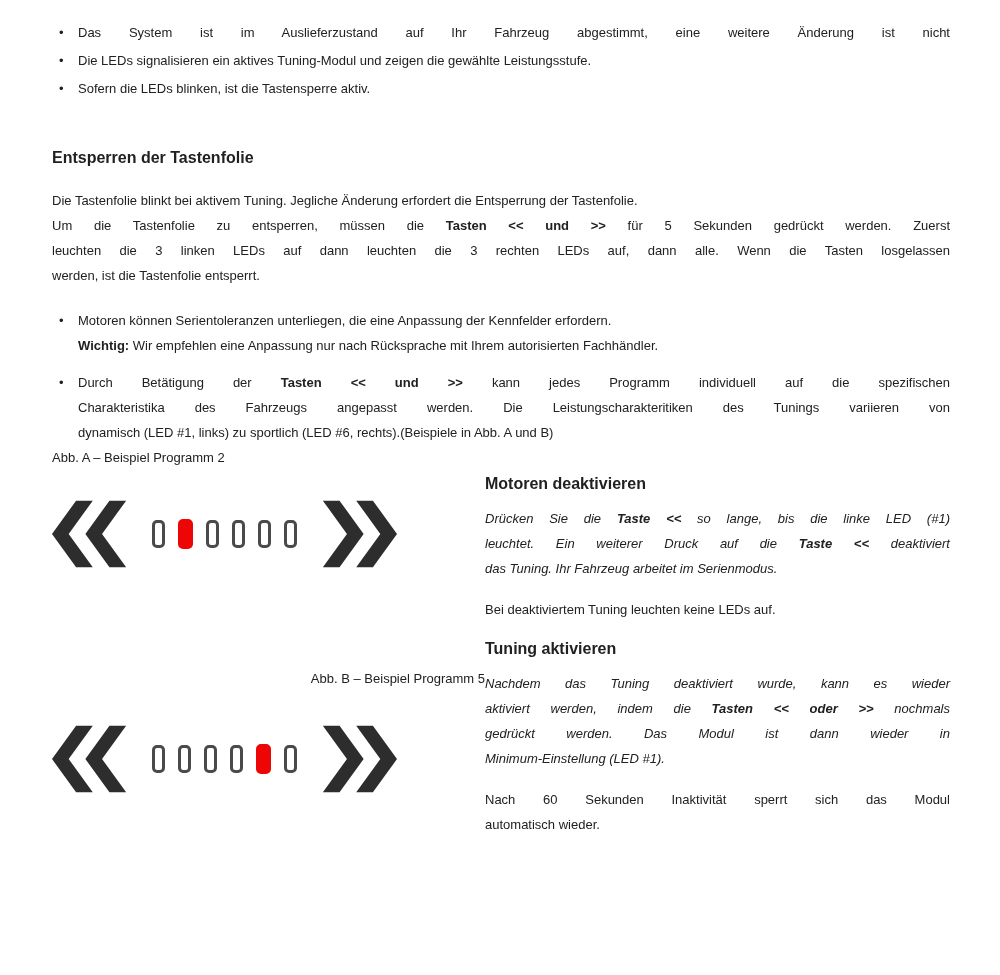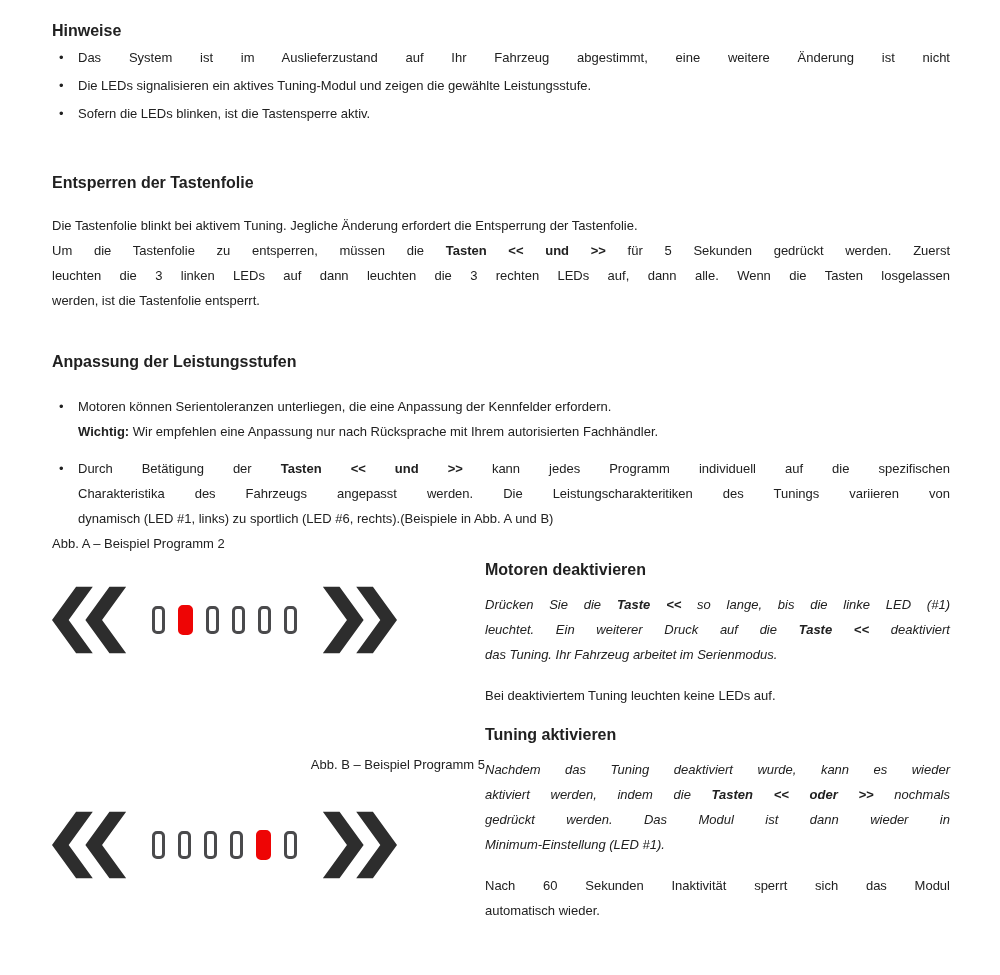--- a/index.html
+++ b/index.html
@@ -57,21 +57,20 @@
   .col-right h2.second { margin-top: 14px; }
   .col-right p { margin: 0 0 12px; }
   .col-right .paras .p-first { margin-bottom: 16px; font-style: italic; }
 </style>
 </head>
 <body>
 
 <div class="page">
 
   <section class="sec-hinweise">
-    <h1>Hinweise</h1>
     <ul>
       <li>
           <span class="line j">Das System ist im Auslieferzustand auf Ihr Fahrzeug abgestimmt, eine weitere Änderung ist nicht</span>
         </li>
       <li>
           <span class="line">Die LEDs signalisieren ein aktives Tuning-Modul und zeigen die gewählte Leistungsstufe.</span>
         </li>
       <li>
           <span class="line">Sofern die LEDs blinken, ist die Tastensperre aktiv.</span>
         </li>
@@ -84,21 +83,20 @@
       <p>
           <span class="line">Die Tastenfolie blinkt bei aktivem Tuning. Jegliche Änderung erfordert die Entsperrung der Tastenfolie.</span>
           <span class="line j">Um die Tastenfolie zu entsperren, müssen die <b>Tasten &lt;&lt; und &gt;&gt;</b> für 5 Sekunden gedrückt werden. Zuerst</span>
           <span class="line j">leuchten die 3 linken LEDs auf dann leuchten die 3 rechten LEDs auf, dann alle. Wenn die Tasten losgelassen</span>
           <span class="line">werden, ist die Tastenfolie entsperrt.</span>
         </p>
     </div>
   </section>
 
   <section class="sec-anpassung">
-    <h1>Anpassung der Leistungsstufen</h1>
     <ul>
       <li>
           <span class="line">Motoren können Serientoleranzen unterliegen, die eine Anpassung der Kennfelder erfordern.</span>
           <span class="line"><b>Wichtig:</b> Wir empfehlen eine Anpassung nur nach Rücksprache mit Ihrem autorisierten Fachhändler.</span>
         </li>
       <li>
           <span class="line j">Durch Betätigung der <b>Tasten &lt;&lt; und &gt;&gt;</b> kann jedes Programm individuell auf die spezifischen</span>
           <span class="line j">Charakteristika des Fahrzeugs angepasst werden. Die Leistungscharakteritiken des Tunings variieren von</span>
           <span class="line">dynamisch (LED #1, links) zu sportlich (LED #6, rechts).(Beispiele in Abb. A und B)</span>
         </li>

